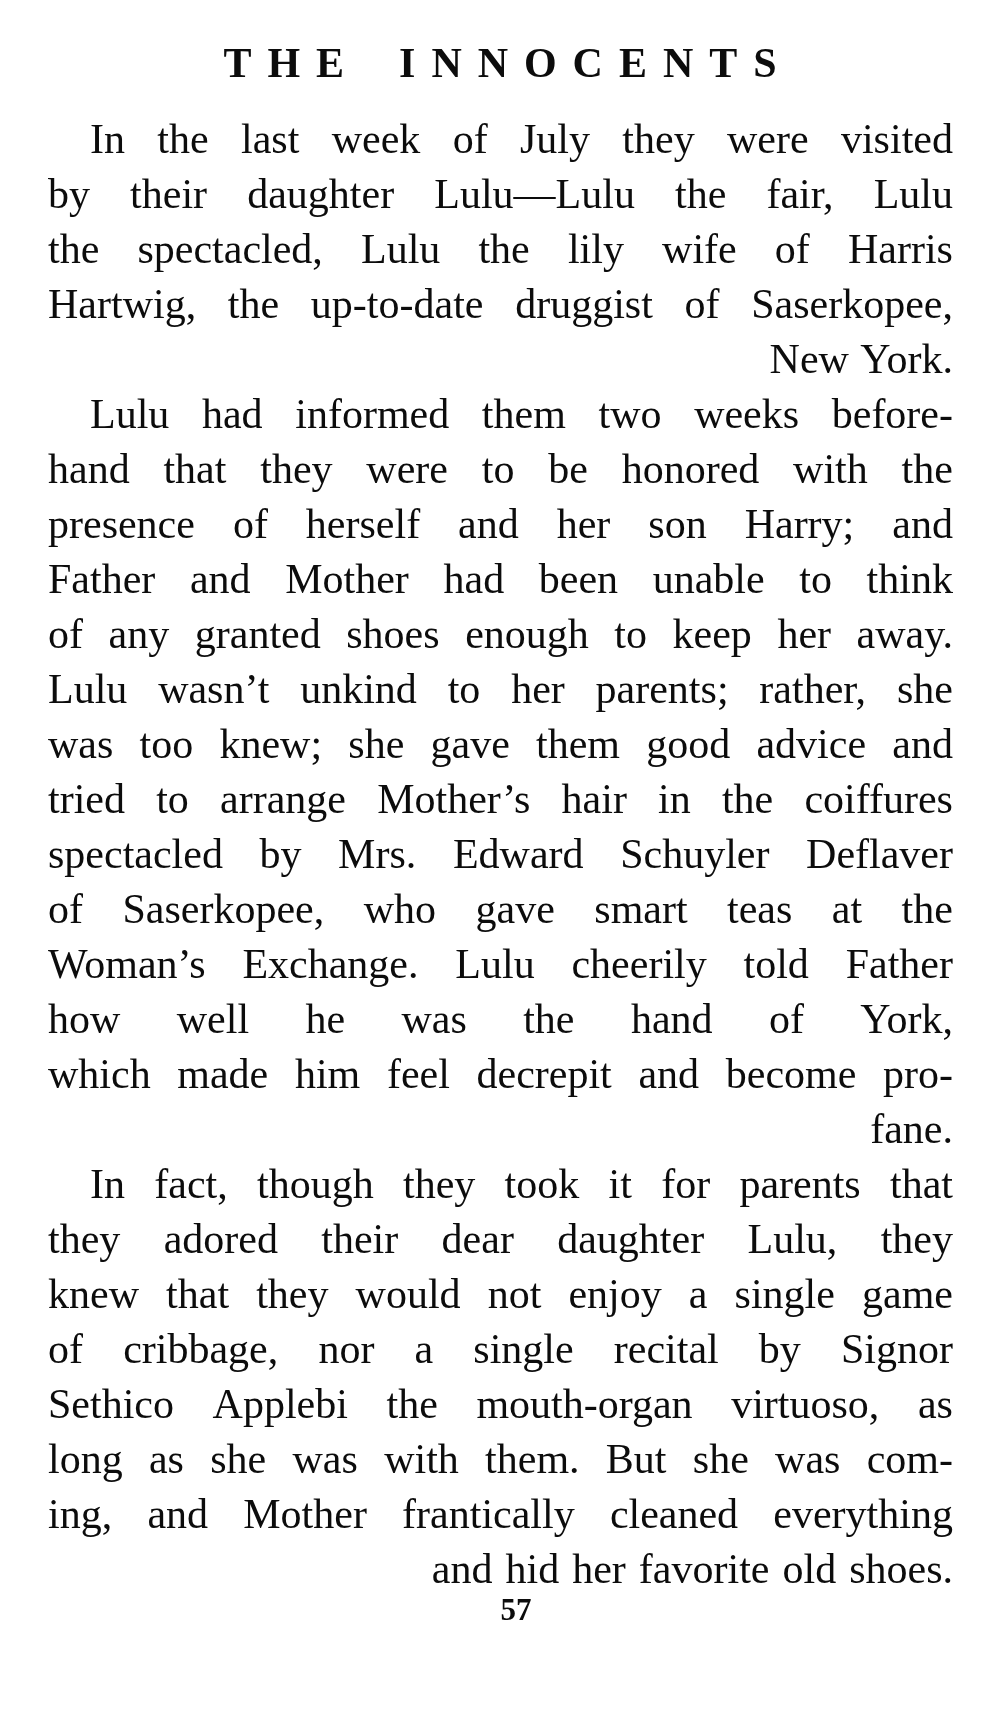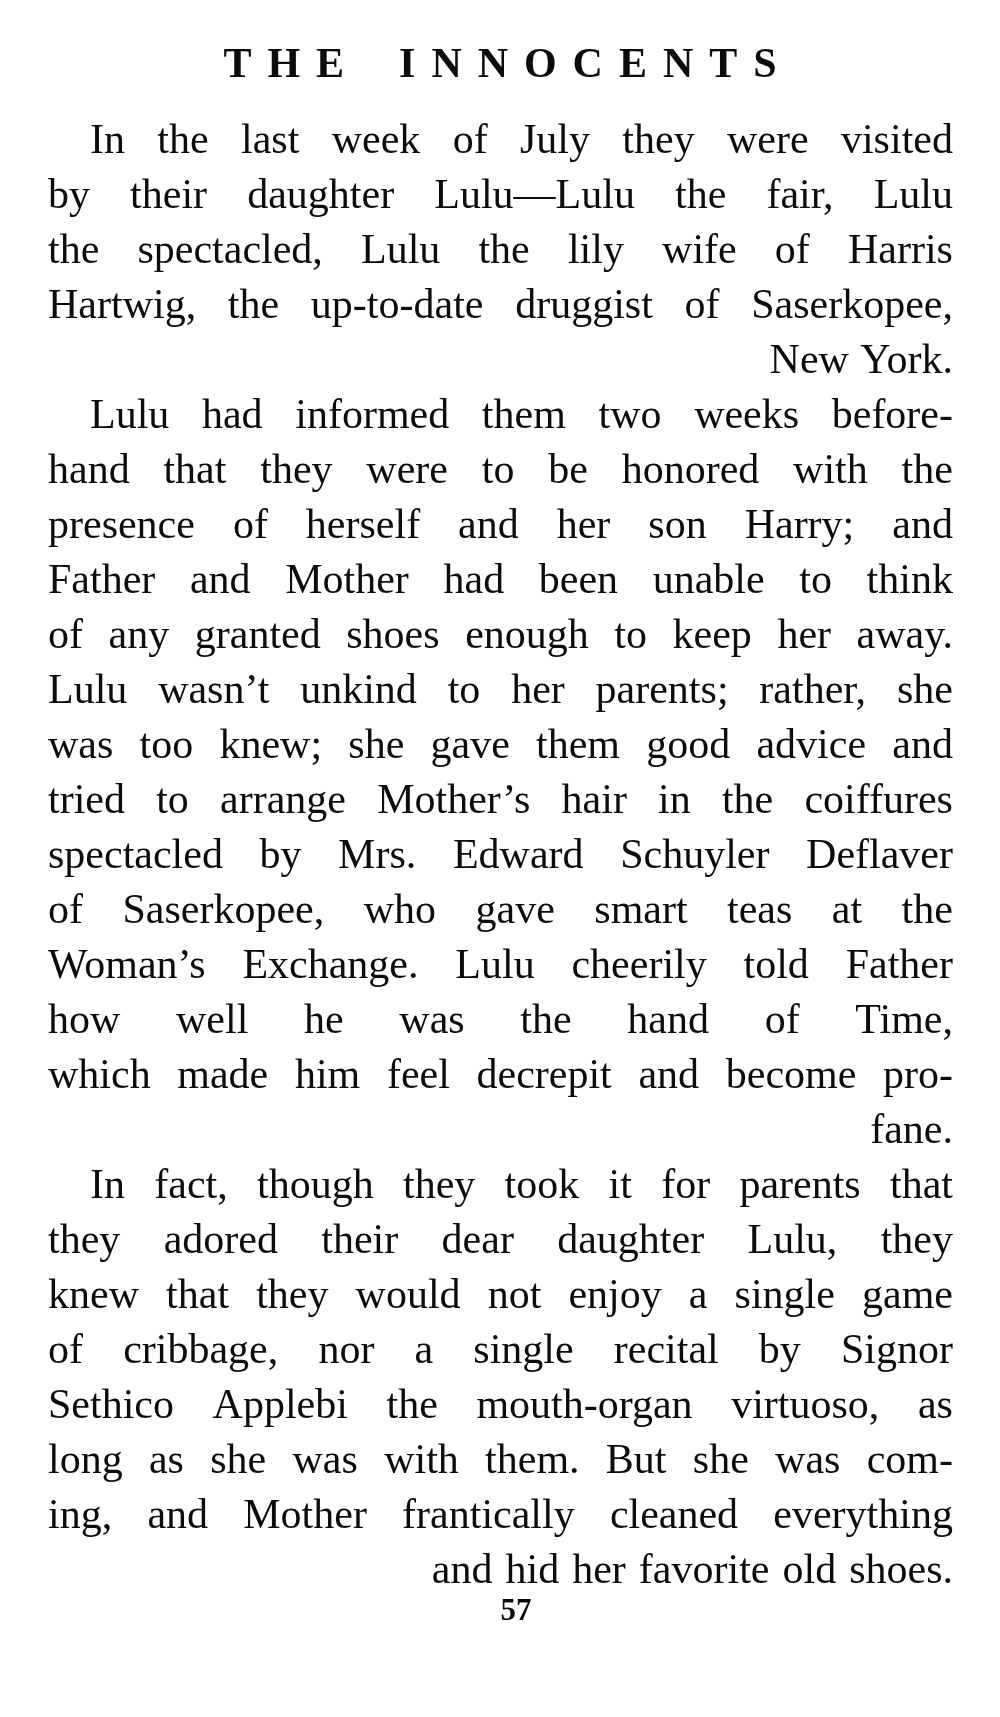--- a/index.html
+++ b/index.html
@@ -91,21 +91,21 @@
         <div class="line"><span>hand</span><span>that</span><span>they</span><span>were</span><span>to</span><span>be</span><span>honored</span><span>with</span><span>the</span></div>
         <div class="line"><span>presence</span><span>of</span><span>herself</span><span>and</span><span>her</span><span>son</span><span>Harry;</span><span>and</span></div>
         <div class="line"><span>Father</span><span>and</span><span>Mother</span><span>had</span><span>been</span><span>unable</span><span>to</span><span>think</span></div>
         <div class="line"><span>of</span><span>any</span><span>granted</span><span>shoes</span><span>enough</span><span>to</span><span>keep</span><span>her</span><span>away.</span></div>
         <div class="line"><span>Lulu</span><span>wasn’t</span><span>unkind</span><span>to</span><span>her</span><span>parents;</span><span>rather,</span><span>she</span></div>
         <div class="line"><span>was</span><span>too</span><span>knew;</span><span>she</span><span>gave</span><span>them</span><span>good</span><span>advice</span><span>and</span></div>
         <div class="line"><span>tried</span><span>to</span><span>arrange</span><span>Mother’s</span><span>hair</span><span>in</span><span>the</span><span>coiffures</span></div>
         <div class="line"><span>spectacled</span><span>by</span><span>Mrs.</span><span>Edward</span><span>Schuyler</span><span>Deflaver</span></div>
         <div class="line"><span>of</span><span>Saserkopee,</span><span>who</span><span>gave</span><span>smart</span><span>teas</span><span>at</span><span>the</span></div>
         <div class="line"><span>Woman’s</span><span>Exchange.</span><span>Lulu</span><span>cheerily</span><span>told</span><span>Father</span></div>
-        <div class="line"><span>how</span><span>well</span><span>he</span><span>was</span><span>the</span><span>hand</span><span>of</span><span>Time,</span></div>
+        <div class="line"><span>how</span><span>well</span><span>he</span><span>was</span><span>the</span><span>hand</span><span>of</span><span>York,</span></div>
         <div class="line"><span>which</span><span>made</span><span>him</span><span>feel</span><span>decrepit</span><span>and</span><span>become</span><span>pro-</span></div>
         <div class="line end">fane.</div>
       </div>
       <div class="paragraph">
         <div class="line indent"><span>In</span><span>fact,</span><span>though</span><span>they</span><span>took</span><span>it</span><span>for</span><span>parents</span><span>that</span></div>
         <div class="line"><span>they</span><span>adored</span><span>their</span><span>dear</span><span>daughter</span><span>Lulu,</span><span>they</span></div>
         <div class="line"><span>knew</span><span>that</span><span>they</span><span>would</span><span>not</span><span>enjoy</span><span>a</span><span>single</span><span>game</span></div>
         <div class="line"><span>of</span><span>cribbage,</span><span>nor</span><span>a</span><span>single</span><span>recital</span><span>by</span><span>Signor</span></div>
         <div class="line"><span>Sethico</span><span>Applebi</span><span>the</span><span>mouth-organ</span><span>virtuoso,</span><span>as</span></div>
         <div class="line"><span>long</span><span>as</span><span>she</span><span>was</span><span>with</span><span>them.</span><span>But</span><span>she</span><span>was</span><span>com-</span></div>

